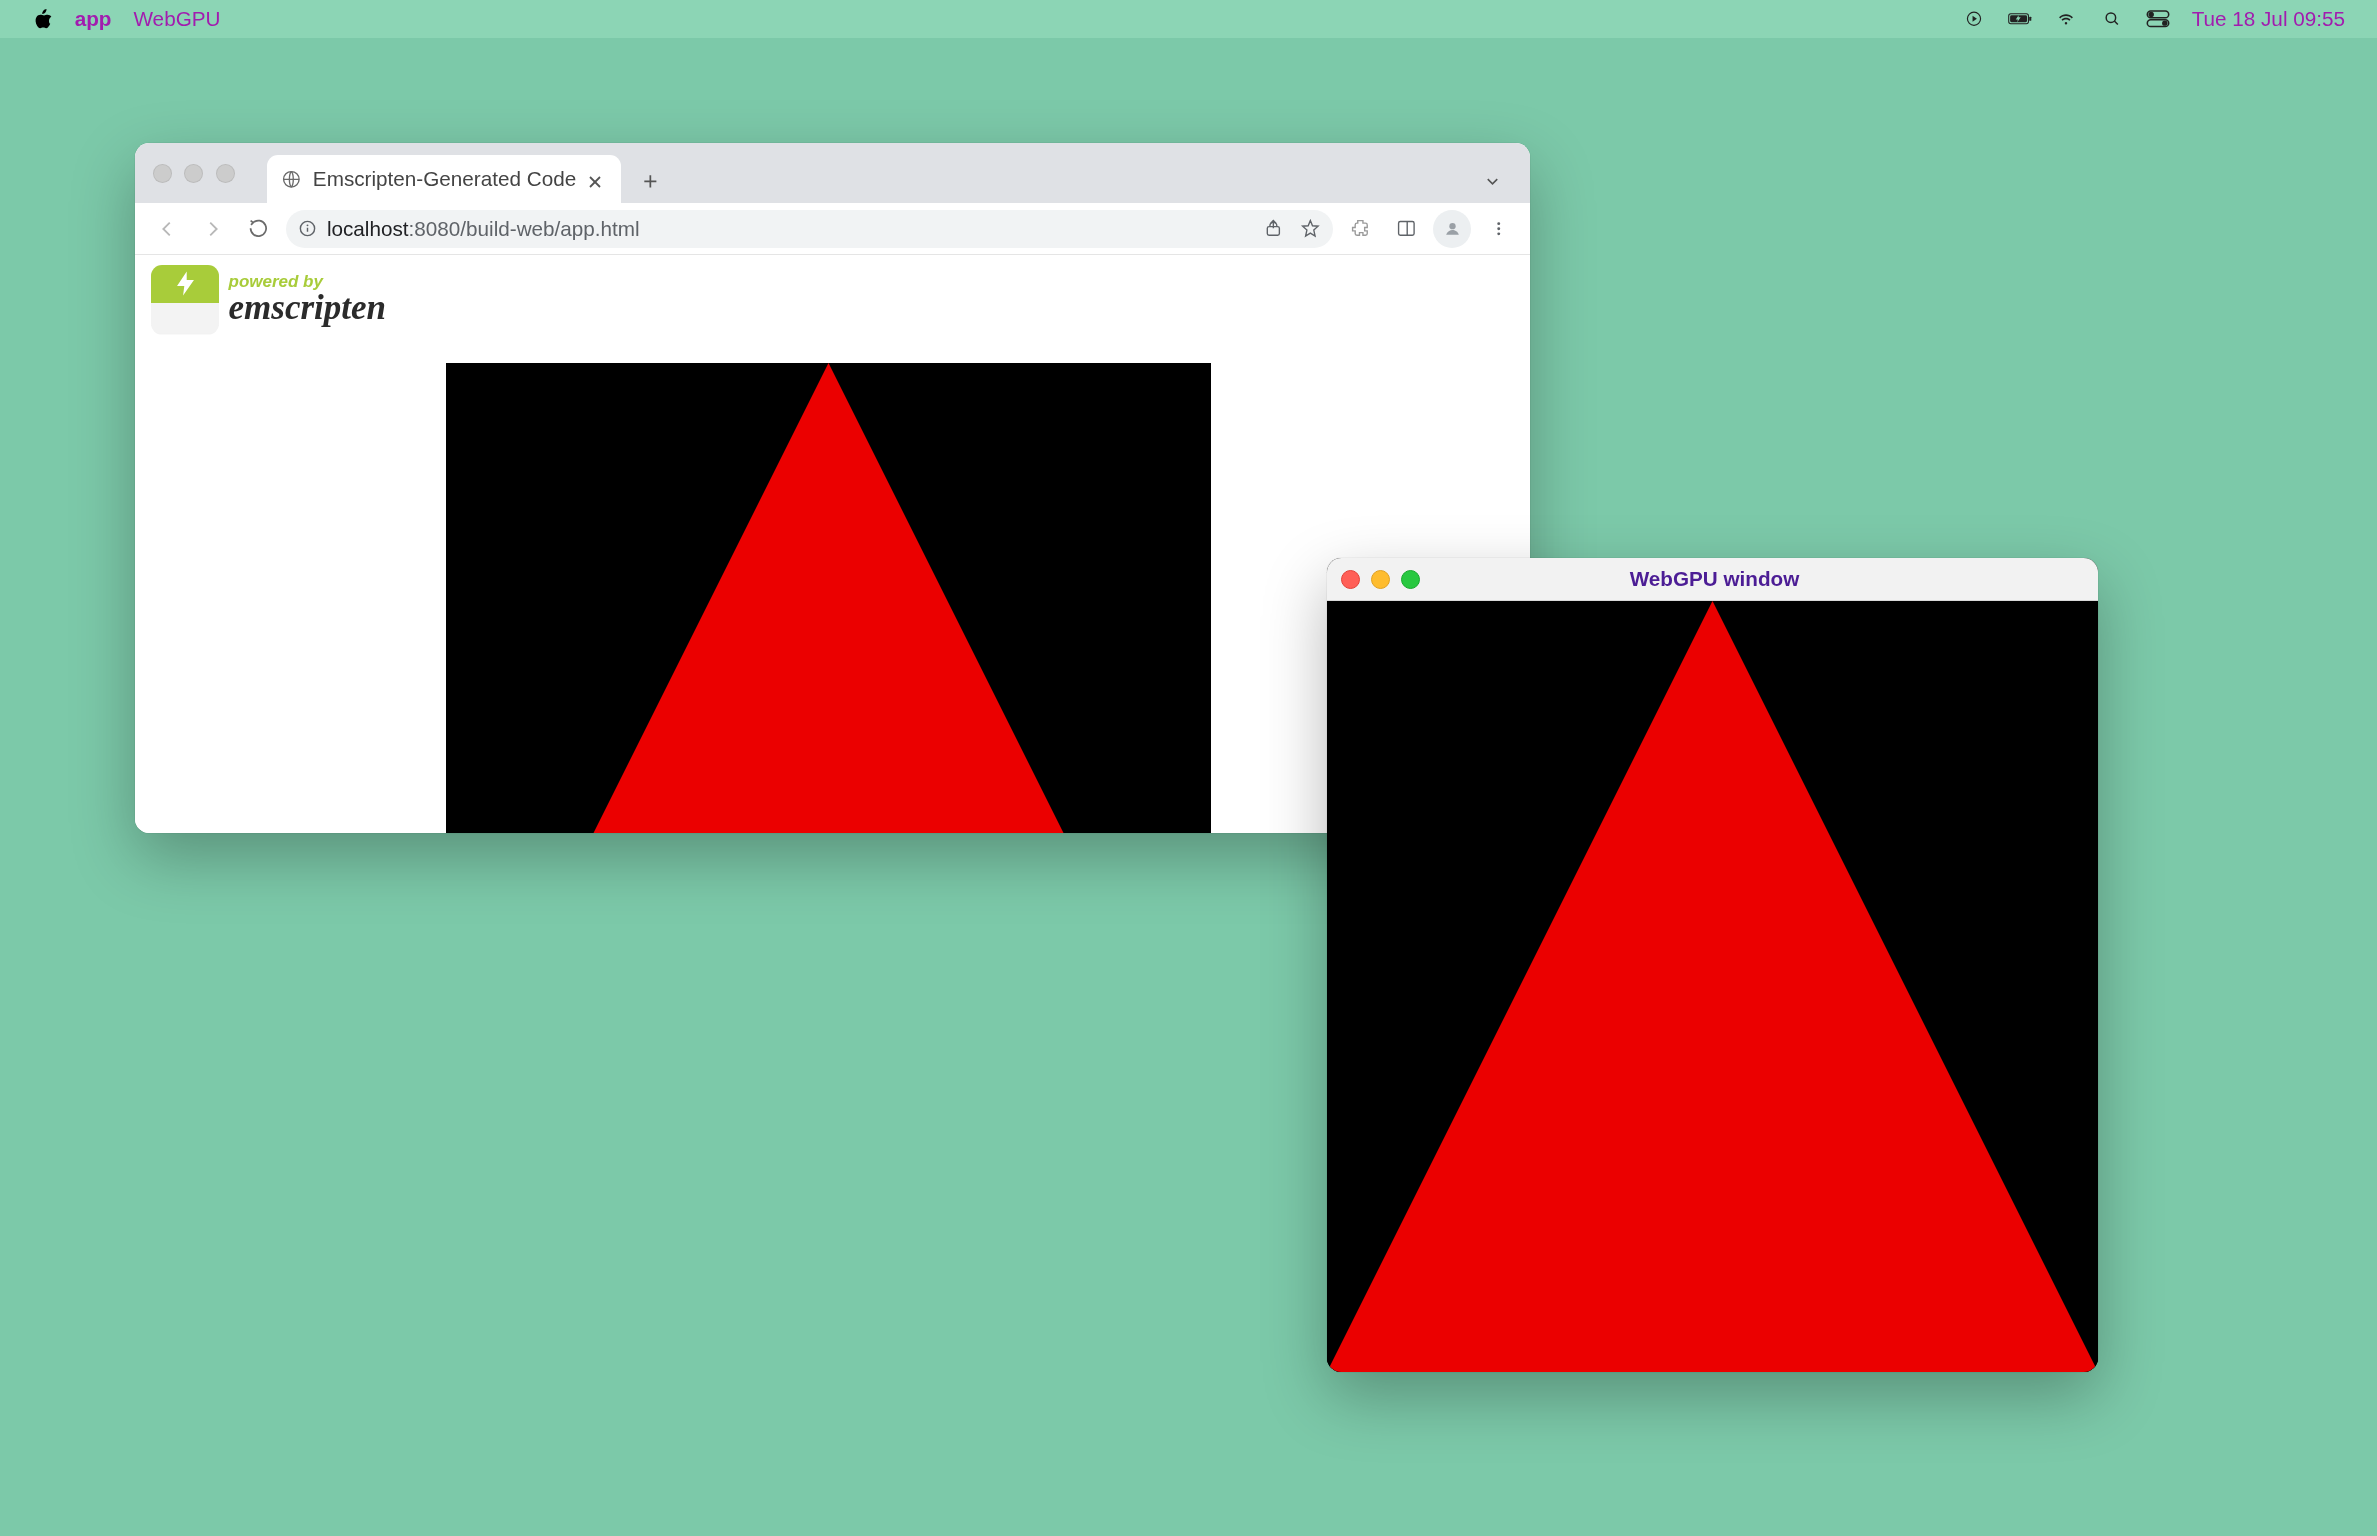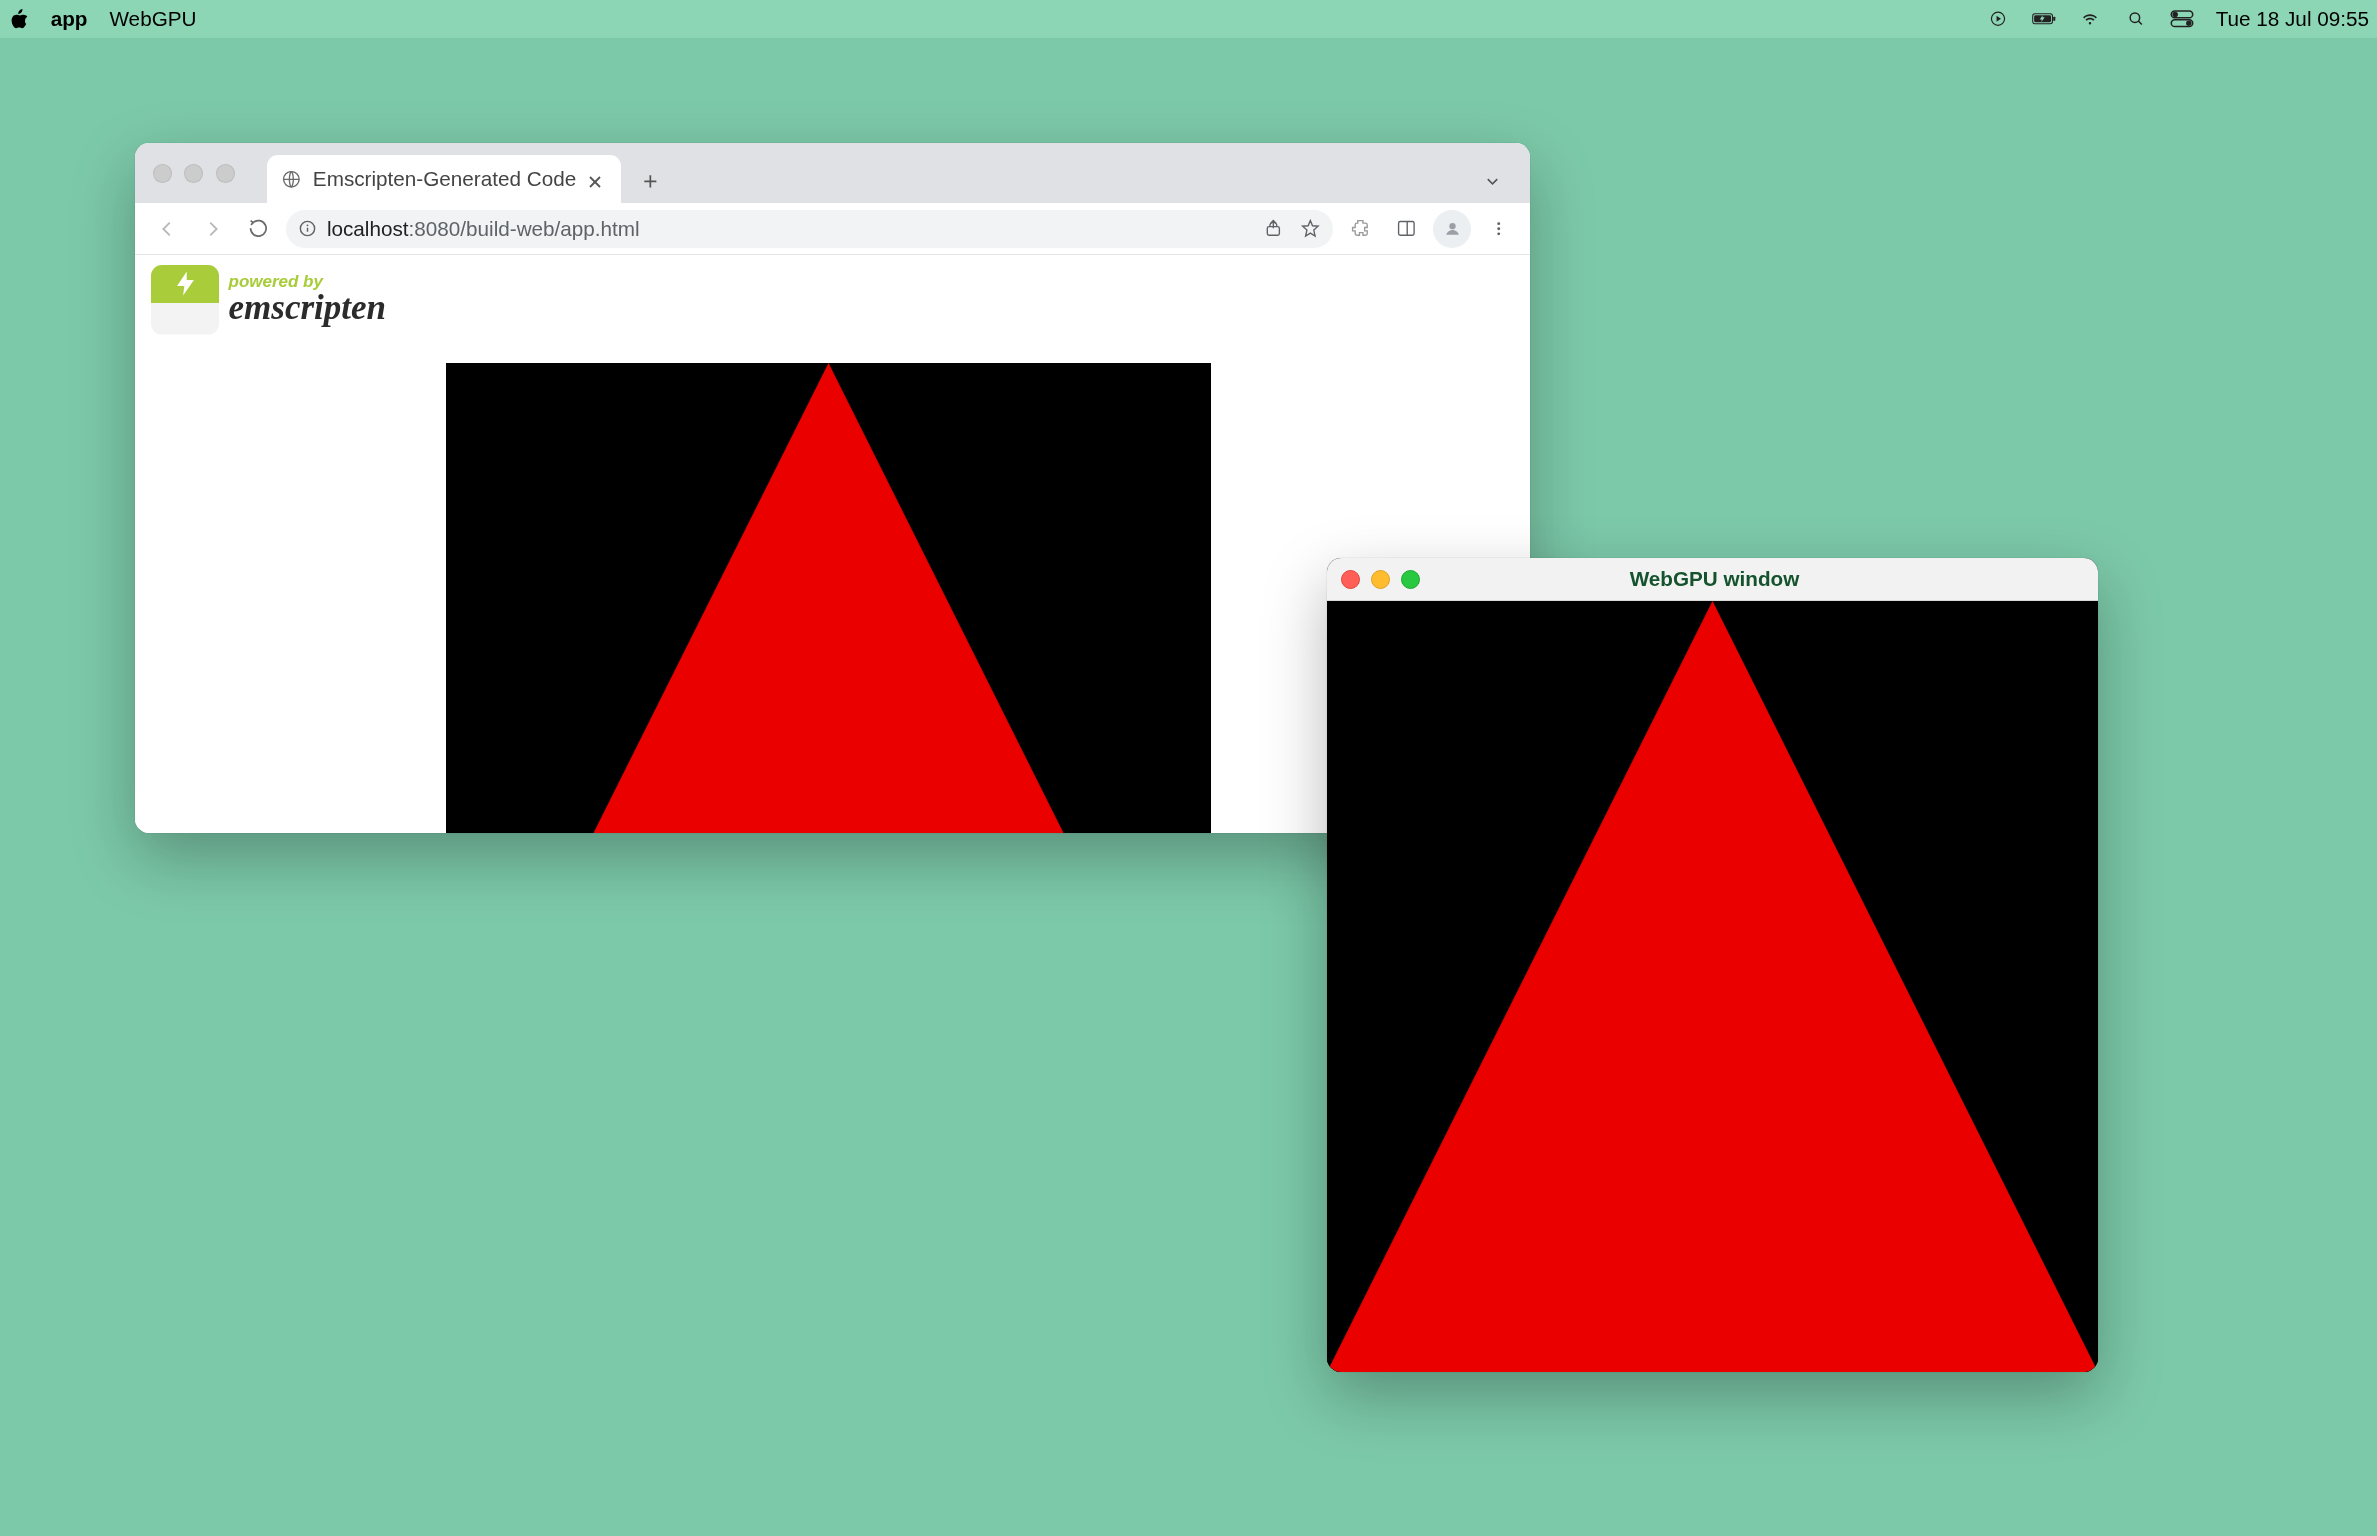--- a/index.html
+++ b/index.html
@@ -16,23 +16,23 @@
   }
 
   
   .menubar {
     position: absolute;
     top: 0; left: 0; right: 0;
     height: 38px;
     background: #8cd5b5;
     display: flex;
     align-items: center;
-    padding: 0 8px;
+    padding: 0 32px;
     font-weight: 500;
-    color: #000000;
+    color: #a21caf;
   }
   .menubar .left { display: flex; align-items: center; gap: 22px; }
   .menubar .right { margin-left: auto; display: flex; align-items: center; gap: 22px; }
   .apple-logo svg { width: 20.7px; height: 20.7px; display:block;}
   .menu-app { font-weight: 700; }
   .menubar .icon svg { width: 24px; height: 17.5px; display:block; }
   .menubar .status-text { font-weight:500; }
 
   
   .window {
@@ -157,21 +157,21 @@
     height:44px;
     background:#f2f2f2;
     display:flex;
     align-items:center;
     padding:0 14.3px;
     gap:11px;
     position:relative;
     border-bottom:0.8px solid #d9d9d9;
   }
   .titlebar .title{
-    position:absolute;left:4px;right:0;text-align:center;font-weight:700;color:#14532d;
+    position:absolute;left:4px;right:0;text-align:center;font-weight:700;color:#4c1d95;
   }
   .dot{width:19px;height:19px;border-radius:50%;}
   .dot.red{background:#ff5f57;border:0.8px solid #e24138;}
   .dot.yellow{background:#febc2e;border:0.8px solid #e0a020;}
   .dot.green{background:#28c840;border:0.8px solid #18a82d;}
   .native .gfx{ flex:1; background:#000; }
   .native .gfx svg{width:100%;height:100%;display:block;}
 
 </style>
 </head>

